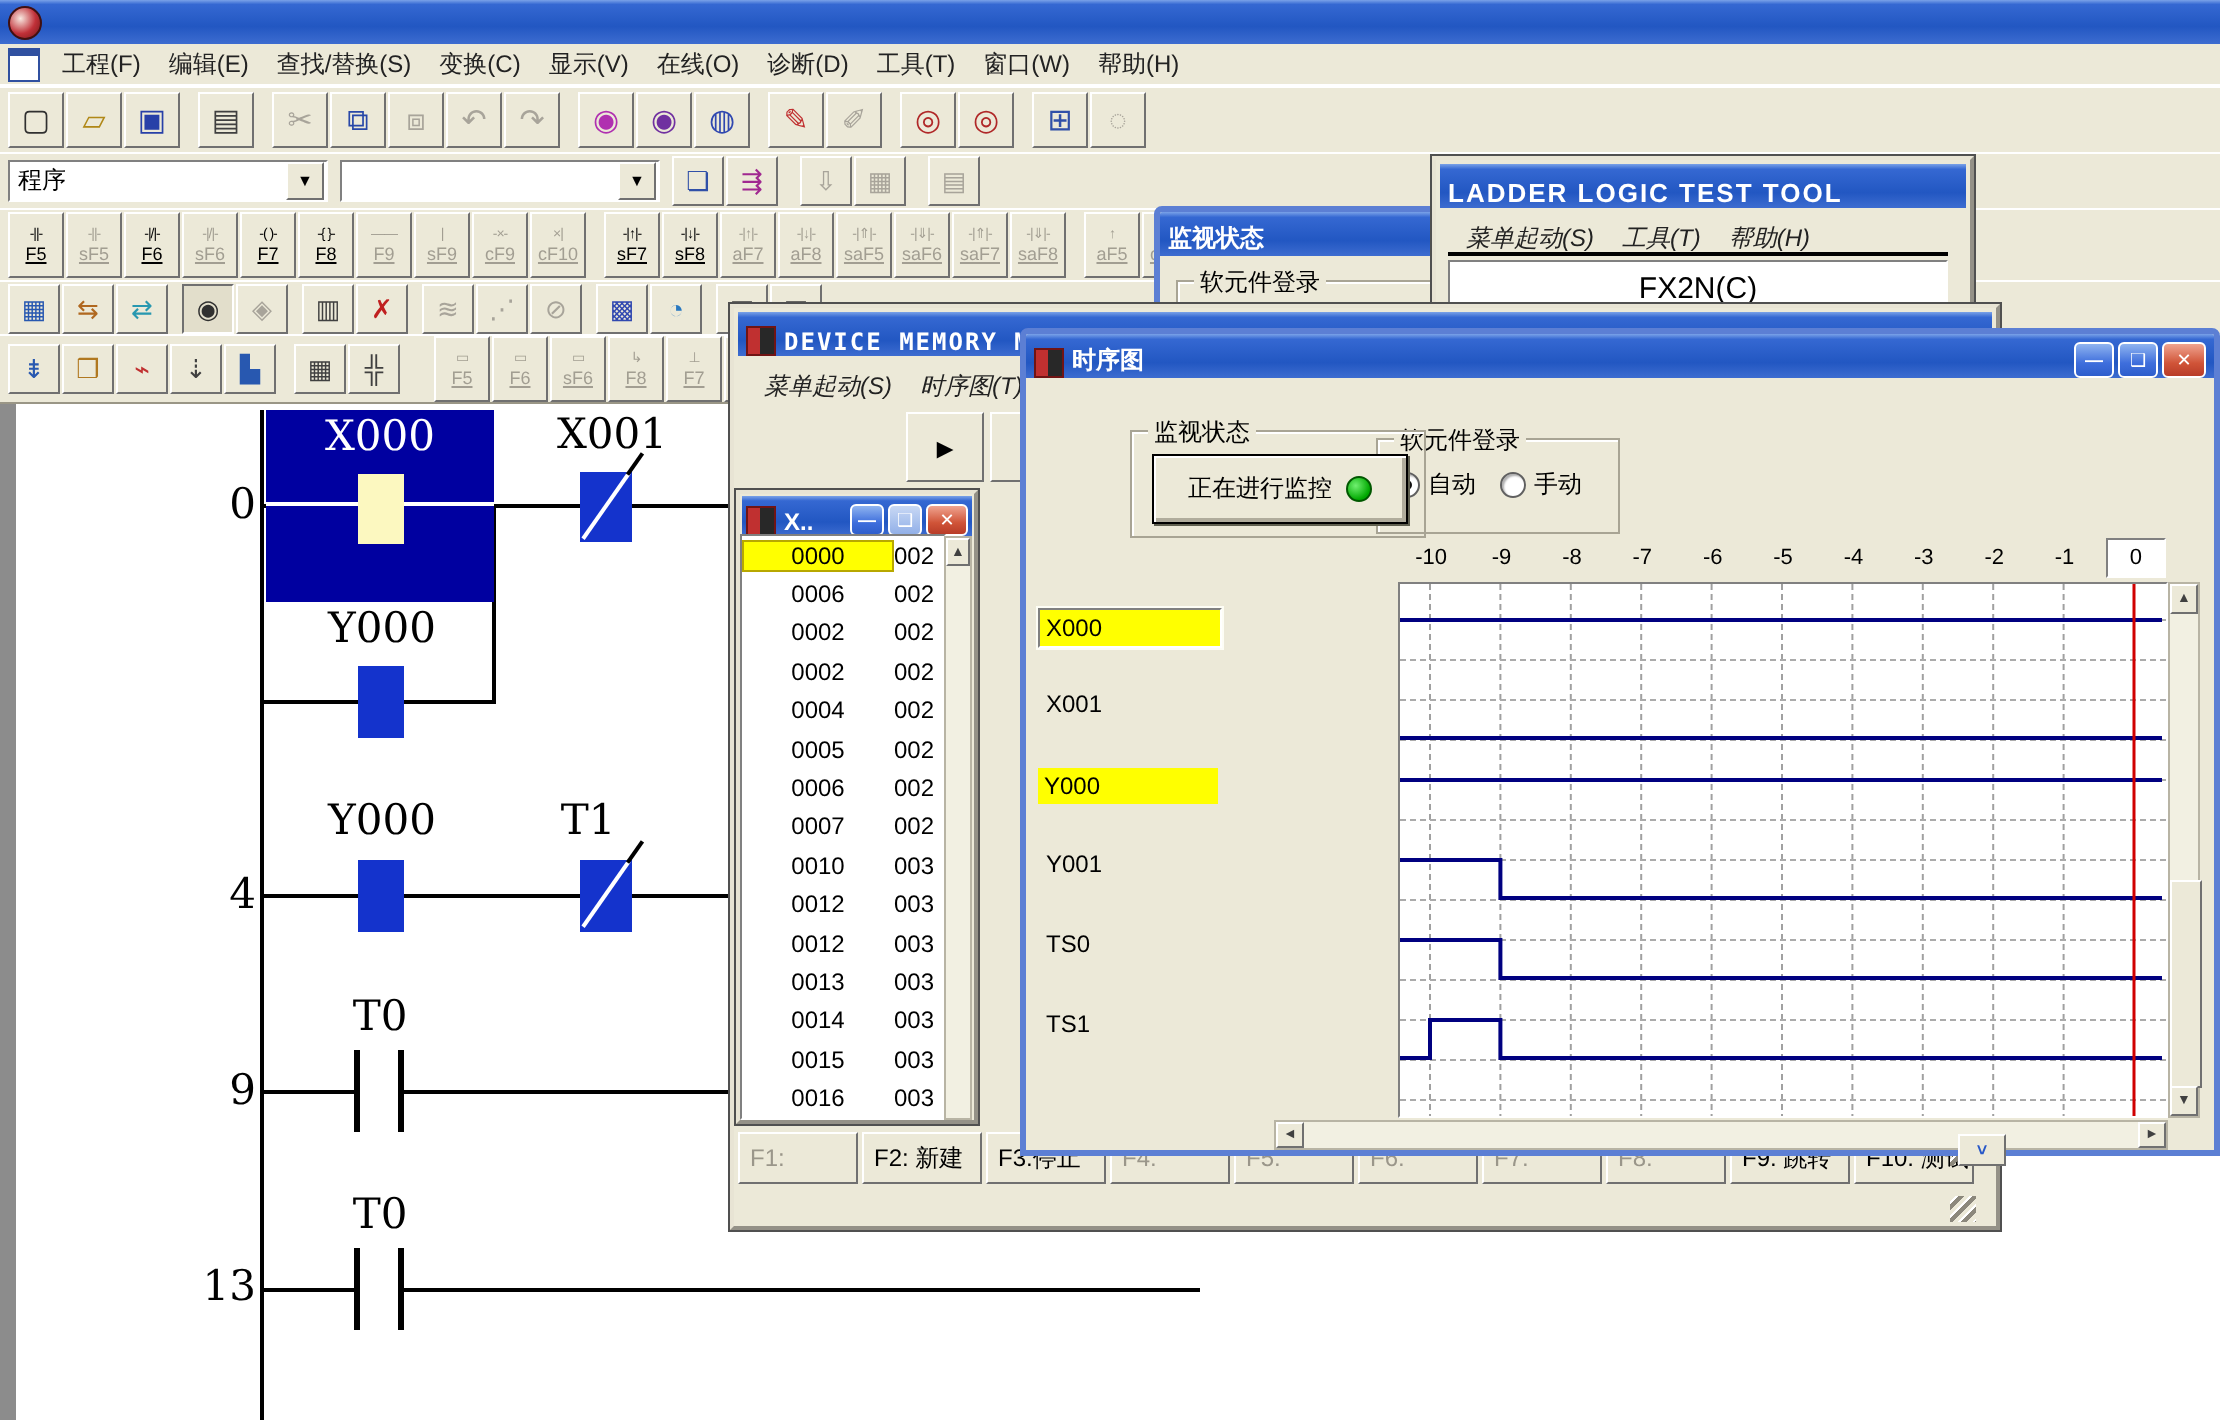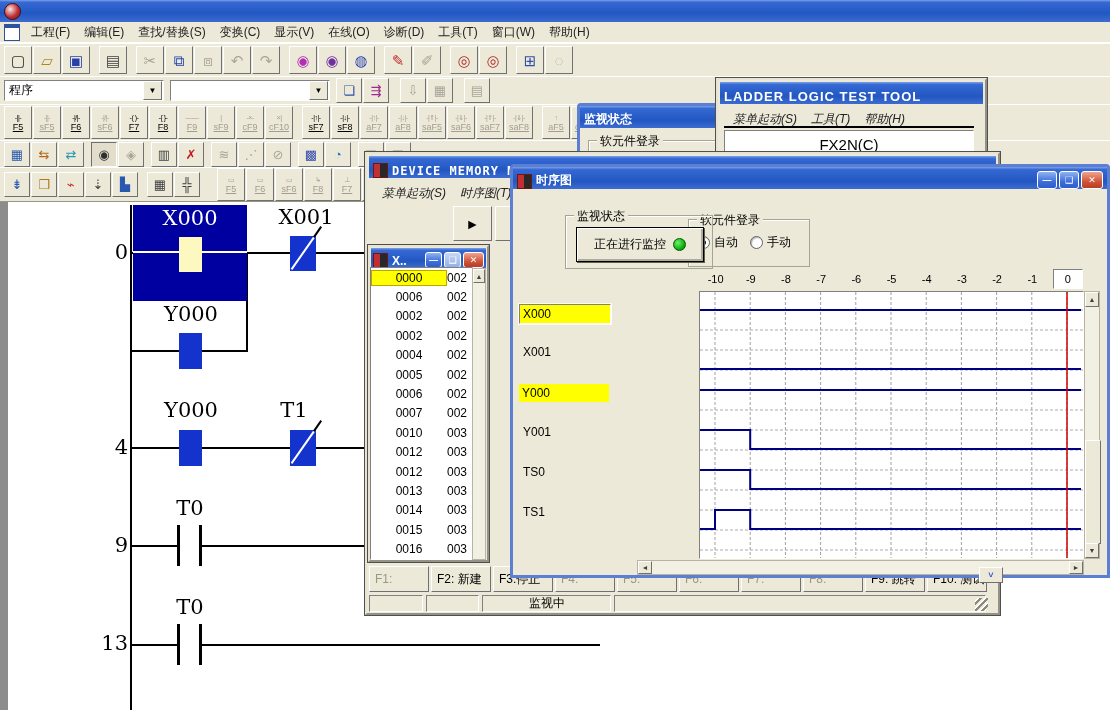--- a/index.html
+++ b/index.html
@@ -496,26 +496,20 @@
       <div class="fk-btn">F2: 新建</div>
       <div class="fk-btn">F3:停止</div>
       <div class="fk-btn off">F4:</div>
       <div class="fk-btn off">F5:</div>
       <div class="fk-btn off">F6:</div>
       <div class="fk-btn off">F7:</div>
       <div class="fk-btn off">F8:</div>
       <div class="fk-btn">F9: 跳转</div>
       <div class="fk-btn">F10: 测试</div>
     </div>
-  <div class="abs" id="devmem-status" style="left:2px;top:441px;width:620px;display:flex">
-      <div class="st-cell" style="width: 52px;"></div>
-      <div class="st-cell" style="width: 52px;"></div>
-      <div class="st-cell" style="width: 128px;">监视中</div>
-      <div class="st-cell" style="width: 372px;"></div>
-    </div>
   <div class="grip" style="left:608px;top:416px"></div>
   <div class="grip" style="left:608px;top:444px"></div>
 </div>
 
 <div class="win frame-classic" style="left:368px;top:245px;width:121px;height:317px">
   <div class="titlebar-x" style="left:1px;top:1px;right:1px;height:20px;padding:0 2px">
     <div class="mini-icon"></div>
     <span>X..</span>
     <span class="wbtns">
       <span class="wbtn" style="width:15px;height:14px">—</span>

